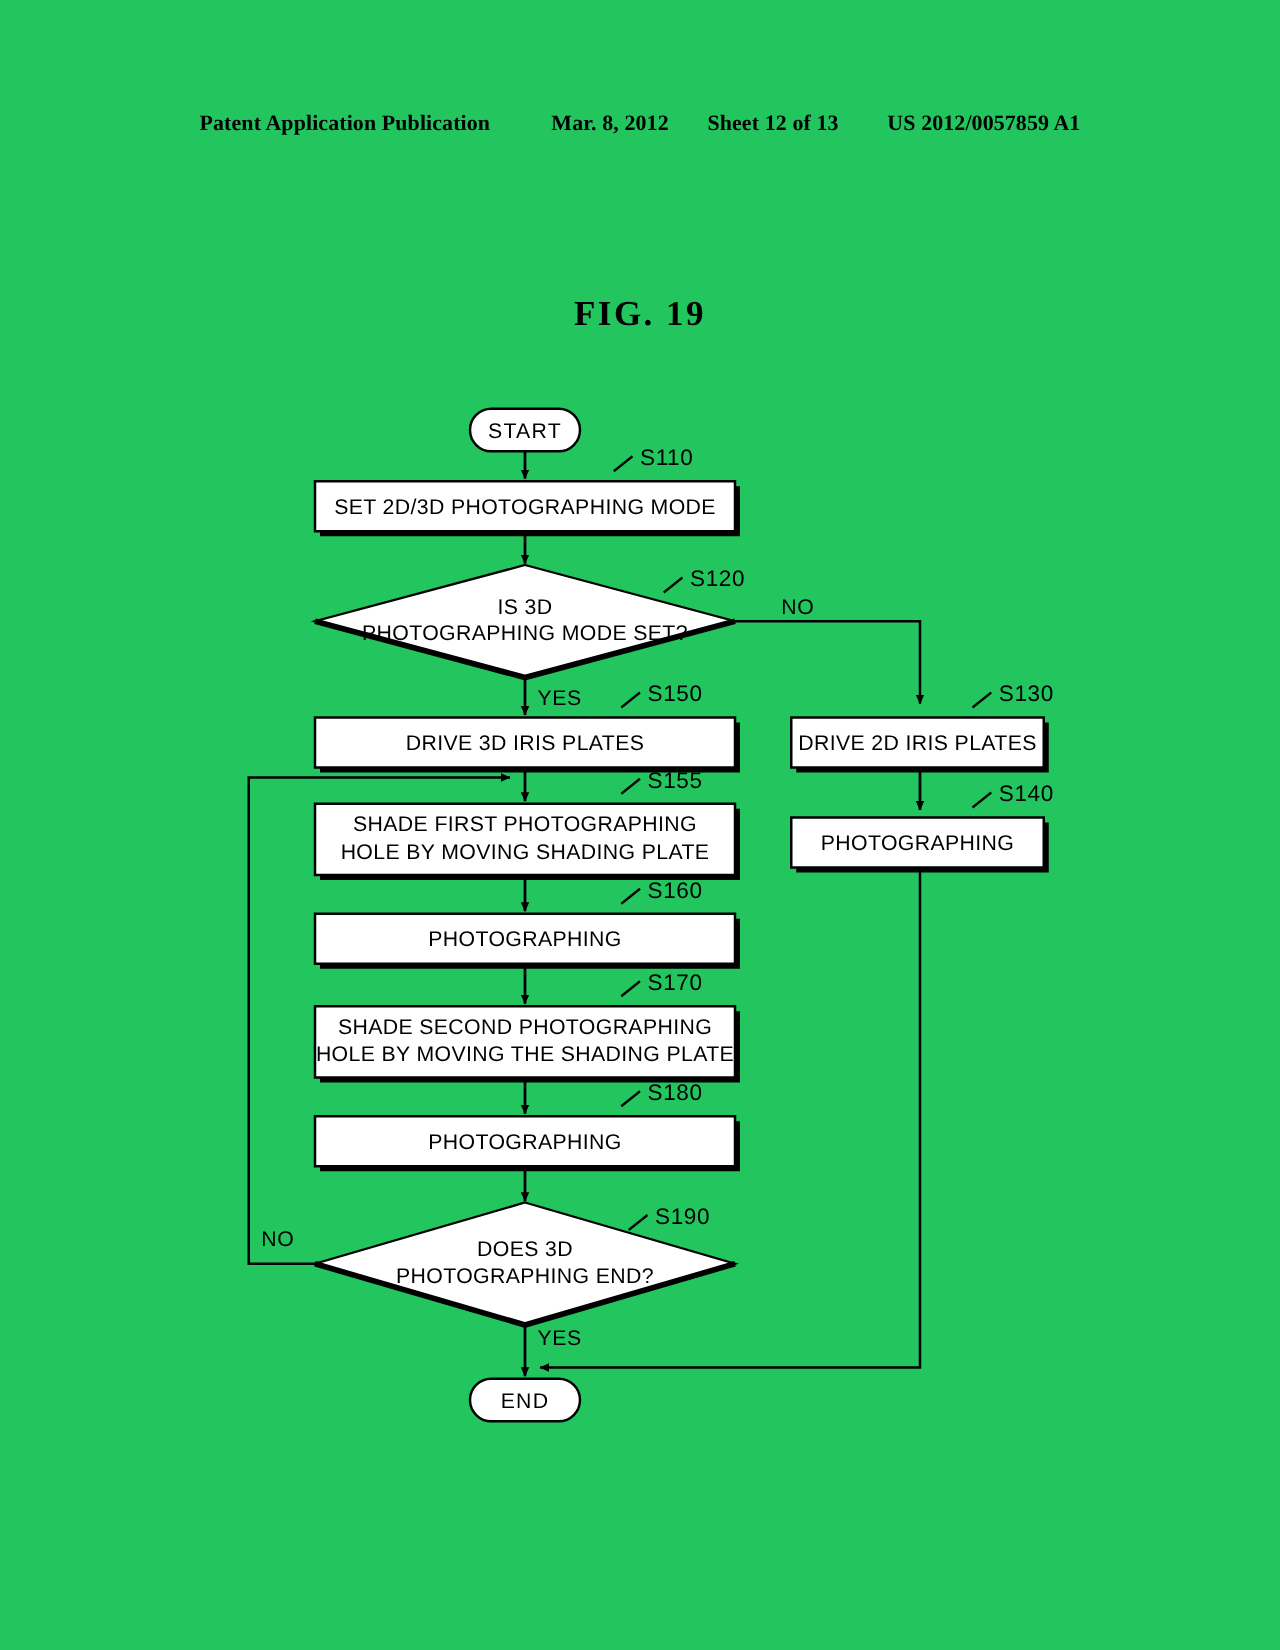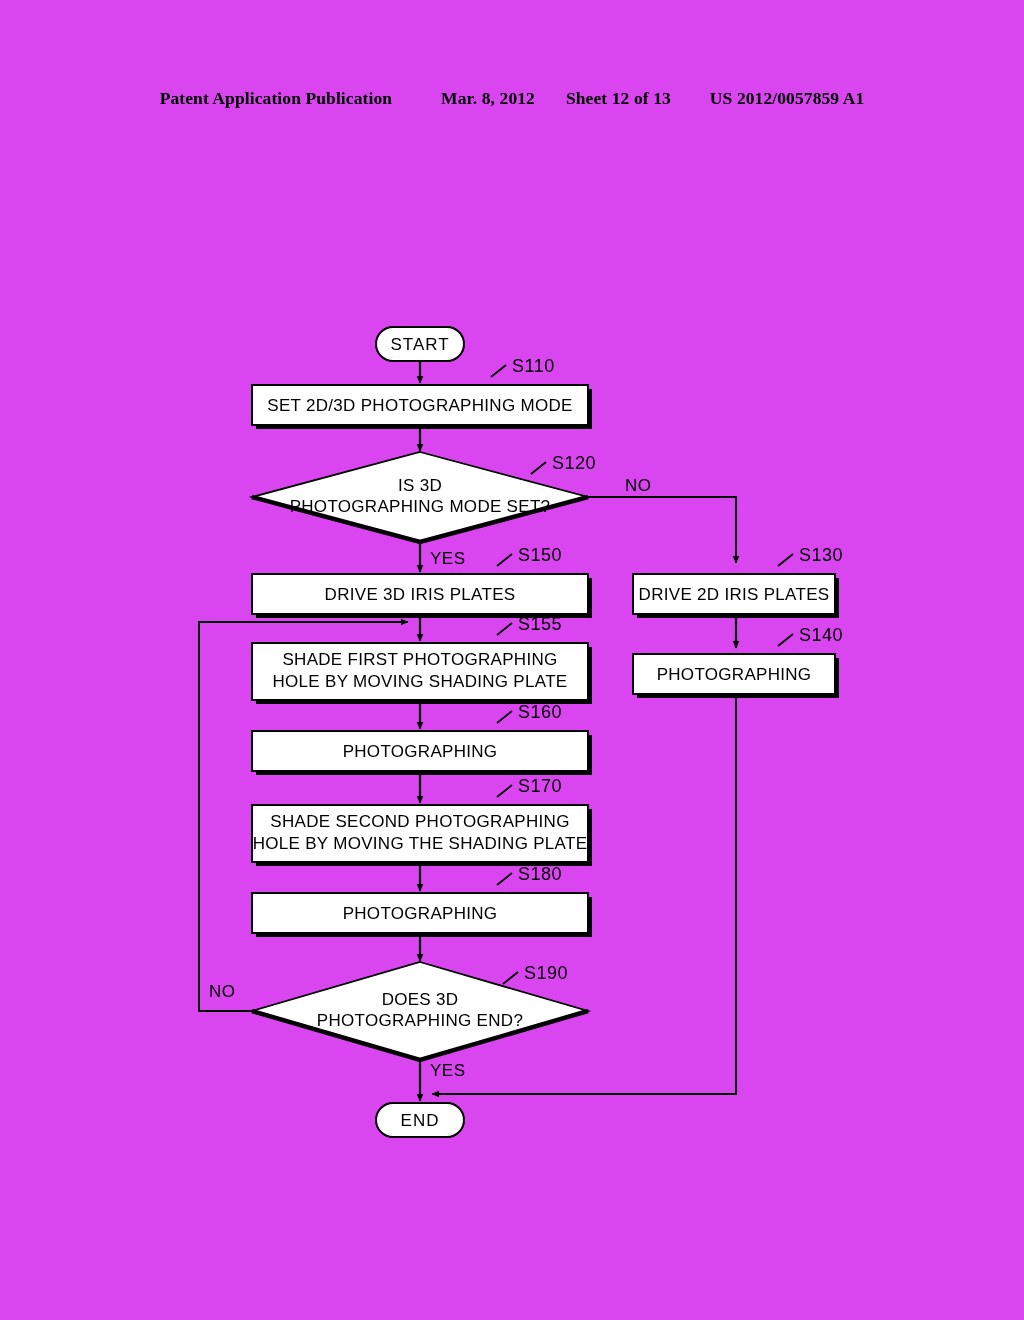--- a/index.html
+++ b/index.html
@@ -13,21 +13,21 @@
     position: relative;
     font-family: "Liberation Sans", sans-serif;
     color: #000000;
     overflow: hidden;
   }
   .page {
     position: absolute;
     left: 0; top: 0;
     width: 1024px;
     height: 1320px;
-    background: #d946ef;
+    background: #22c55e;
   }
   
   .pub-header {
     position: absolute;
     left: 0;
     top: 88px;
     width: 1024px;
     text-align: center;
     font-family: "Liberation Serif", serif;
     font-weight: bold;
@@ -106,20 +106,21 @@
   <div class="pub-header">
     <span class="seg">Patent Application Publication</span>
     <span class="gap-lg"></span>
     <span class="seg">Mar. 8, 2012</span>
     <span class="gap-md"></span>
     <span class="seg">Sheet 12 of 13</span>
     <span class="gap-sm"></span>
     <span class="seg">US 2012/0057859 A1</span>
   </div>
 
+  <div class="fig-title">FIG.  19</div>
 
   <svg id="flow" viewBox="0 0 1024 1320">
     <defs>
       <marker id="arrow" markerWidth="10" markerHeight="10" refX="7.2" refY="3.6" orient="auto" markerUnits="userSpaceOnUse">
         <path d="M0,0.2 L7.6,3.6 L0,7.0 z" fill="#000000"></path>
       </marker>
     </defs>
 
     <g>
       <rect x="376" y="327" width="88" height="34" rx="17" ry="17" class="box-fill"></rect>

